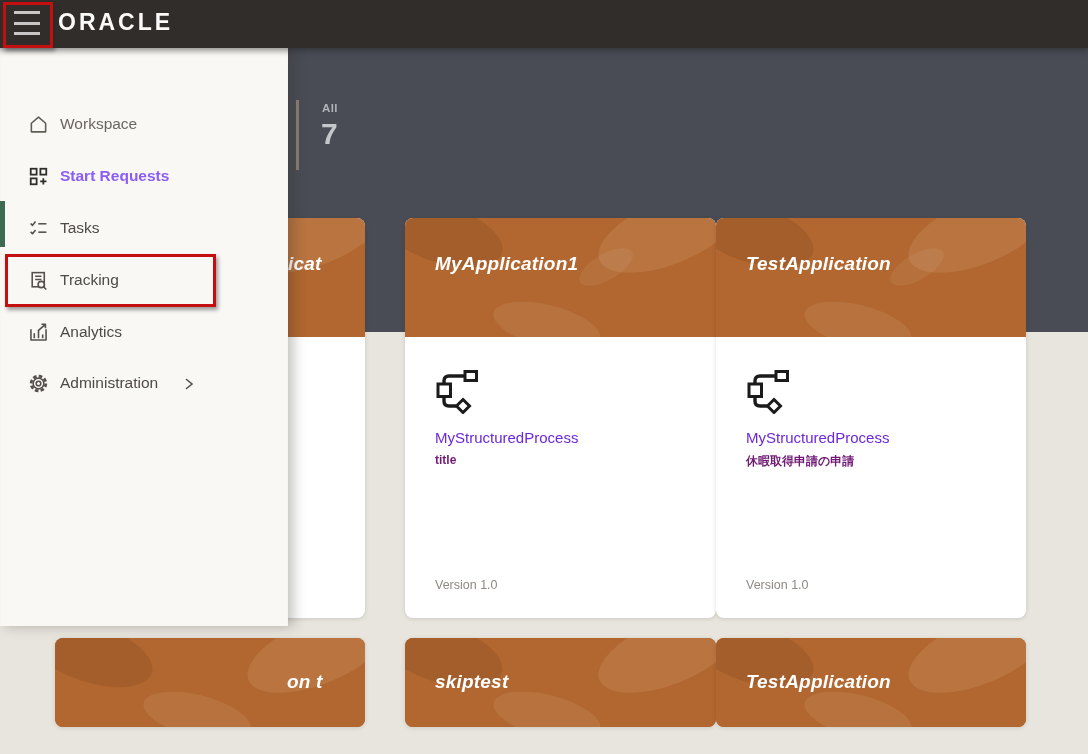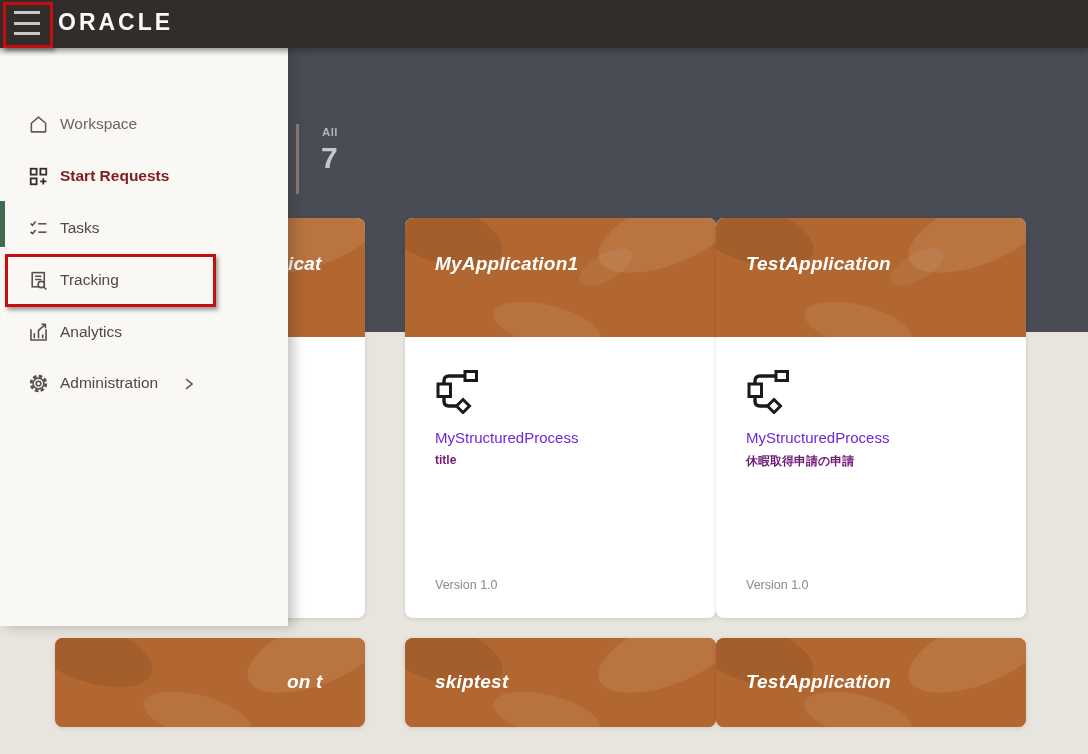--- a/index.html
+++ b/index.html
@@ -18,21 +18,21 @@
   .topbar{position:absolute;left:0;top:0;width:1088px;height:48px;background:#312d2a;z-index:40;
           box-shadow:0 3px 6px rgba(0,0,0,0.28);}
   .hamburger{position:absolute;left:14px;top:11px;width:28px;height:24px;display:flex;flex-direction:column;justify-content:space-between;cursor:pointer;background:none;border:none;padding:0;}
   .hamburger span{display:block;width:26px;height:3px;background:#c9c7c5;}
   .logo{position:absolute;left:58px;top:9px;font-size:23px;font-weight:bold;letter-spacing:3px;color:#fbfaf9;}
   .anno{position:absolute;border:3px solid #c30f0f;box-shadow:2px 3px 4px rgba(40,40,40,0.45);z-index:60;pointer-events:none;}
   .anno-hamburger{left:3px;top:2px;width:44px;height:40px;}
   .anno-tracking{left:5px;top:207px;width:205px;height:47px;}
   
   .banner{position:absolute;left:0;top:47px;width:1088px;height:285px;background:#494c54;z-index:1;}
-  .filter-all{position:absolute;left:296px;top:77px;width:120px;height:70px;cursor:pointer;}
+  .filter-all{position:absolute;left:296px;top:53px;width:120px;height:70px;cursor:pointer;}
   .filter-accent{position:absolute;left:0;top:0;width:3px;height:70px;background:#8c7d71;}
   .filter-label{position:absolute;left:26px;top:2px;font-size:11.5px;font-weight:bold;color:#b2b4b8;letter-spacing:.4px;}
   .filter-count{position:absolute;left:25px;top:17px;font-size:30px;font-weight:bold;color:#c5c7ca;}
   
   .card{position:absolute;width:310px;border-radius:8px;background:#fff;z-index:10;
         box-shadow:0 1px 4px rgba(60,50,40,0.15);overflow:hidden;}
   .card.full{height:400px;top:218px;}
   .card.headonly{height:89px;top:638px;background:#b1672f;}
   .row1-c1,.row2-c1{left:55px;}
   .row1-c2,.row2-c2{left:405px;width:311px;}
@@ -52,21 +52,21 @@
   .process-icon{position:absolute;left:30px;top:150px;}
   .process-name{position:absolute;left:30px;top:211px;font-size:15px;color:#6d28d9;}
   .process-title{position:absolute;left:30px;top:235px;font-size:12px;font-weight:bold;color:#701a75;}
   .card-version{position:absolute;left:30px;bottom:26px;font-size:12.5px;color:#8d8984;}
   
   .drawer{position:absolute;left:0;top:47px;width:288px;height:579px;background:#f9f8f5;z-index:30;
           box-shadow:5px 0 12px rgba(49,45,42,0.30), inset 0 8px 7px -6px rgba(0,0,0,0.25);}
   .nav-item{position:absolute;left:0;width:288px;height:52px;cursor:pointer;}
   .nav-item .icon{position:absolute;left:28px;top:15px;width:21px;height:21px;}
   .nav-item .lbl{position:absolute;left:60px;top:16px;font-size:15.5px;color:#4f4a45;}
-  .nav-item.active .lbl{color:#7f1d1d;font-weight:bold;}
+  .nav-item.active .lbl{color:#8b5cf6;font-weight:bold;}
   .nav-item.muted .lbl{color:#6b6660;}
   .active-bar{position:absolute;left:0;top:154px;width:5px;height:46px;background:#3f6a52;}
   .chev{position:absolute;left:184px;top:19px;}
   .i-workspace{top:52px;} .i-start{top:104px;} .i-tasks{top:156px;}
   .i-tracking{top:208px;} .i-analytics{top:260px;} .i-admin{top:311px;padding-left:48px;}
 </style>
 </head>
 <body>
 
 <div id="app">

